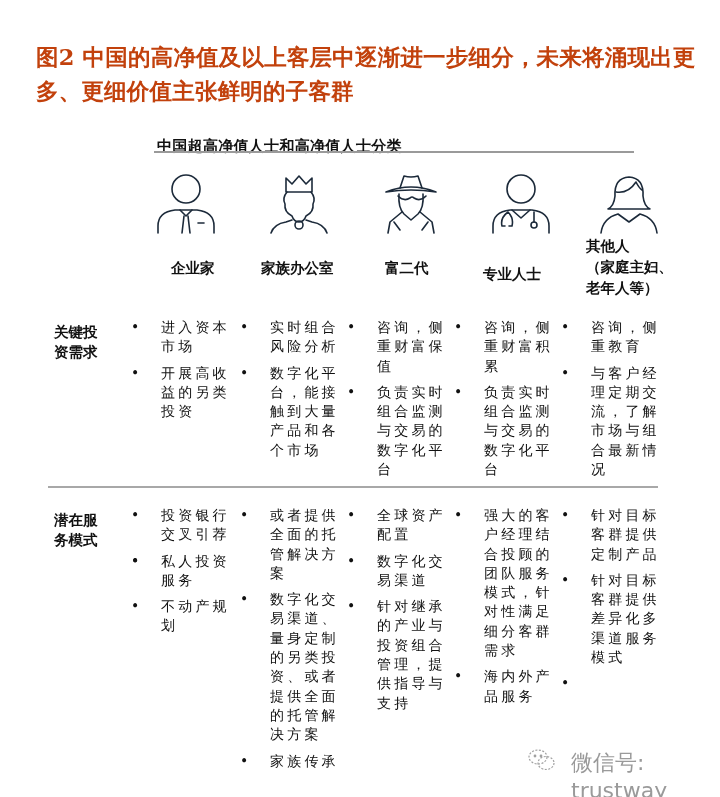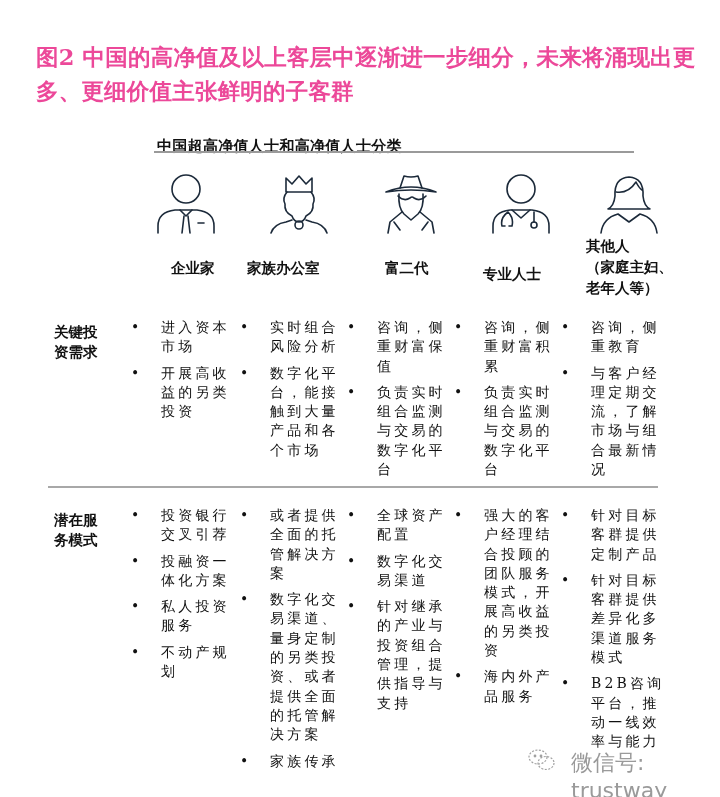--- a/index.html
+++ b/index.html
@@ -1,19 +1,19 @@
 <!DOCTYPE html>
 <html><head>
 <meta charset="utf-8">
 <style>
   html, body { margin:0; padding:0; background:#ffffff; }
   body { width:720px; height:797px; position:relative; overflow:hidden;
          font-family: "DejaVu Serif", "Liberation Serif", serif; color:#111; }
   .title { position:absolute; left:36px; top:40px; width:660px;
-           font-size:22.5px; font-weight:bold; line-height:34px; letter-spacing:0.2px; color:#ec4899; }
+           font-size:22.5px; font-weight:bold; line-height:34px; letter-spacing:0.2px; color:#c2410c; }
   .subtitle { position:absolute; left:157px; top:117px; font-size:15px; font-weight:bold; letter-spacing:0.3px;margin-top:20px; }
   .rule-top { position:absolute; left:154px; top:151px; width:480px; height:2px; background:#9a9a9a; }
   .rule-mid { position:absolute; left:48px; top:486px; width:610px; height:2px; background:#a8a8a8; }
   .icon { position:absolute; top:172px; width:62px; height:62px; }
   .icon svg { width:62px; height:62px; }
   .seg-name { position:absolute; font-size:14.5px; font-weight:bold; line-height:22px; }
   .row-label { position:absolute; left:54px; font-size:14.5px; font-weight:bold; line-height:20px; width:50px; }
   .col { position:absolute; width:110px; }
   .col ul { list-style:none; margin:0; padding:0; }
   .col li { position:relative; padding-left:30px; font-size:14px; line-height:19.3px; letter-spacing:3.2px; margin-bottom:7px; }
@@ -67,21 +67,21 @@
 </div>
 <div class="icon" style="left:598px">
   <svg viewBox="0 0 62 62" fill="none" stroke="#1c2a3a" stroke-width="1.6" stroke-linecap="round" stroke-linejoin="round">
     <path d="M17 24 Q16 6 31 5 Q46 6 45 24 Q46 34 52 37 L10 37 Q16 34 17 24 Z"></path>
     <path d="M18 20 Q30 22 38 10 Q41 16 44 18"></path>
     <path d="M3 61 Q5 46 20 42 L31 50 L42 42 Q57 46 59 61"></path>
   </svg>
 </div>
 
 <div class="seg-name" style="left:171px; top:257px">企业家</div>
-<div class="seg-name" style="left:247px; top:257px">家族办公室</div>
+<div class="seg-name" style="left:261px; top:257px">家族办公室</div>
 <div class="seg-name" style="left:385px; top:257px">富二代</div>
 <div class="seg-name" style="left:483px; top:263px">专业人士</div>
 <div class="seg-name" style="left:586px; top:235px; line-height:21px">
   <div>其他人</div>
   <div>（家庭主妇、</div>
   <div>老年人等）</div>
 </div>
 
 <div class="row-label" style="top:322px">
   <div>关键投</div>
@@ -122,50 +122,50 @@
 <div class="rule-mid"></div>
 
 <div class="row-label" style="top:510px">
   <div>潜在服</div>
   <div>务模式</div>
 </div>
 
 <div class="col" style="left:131px; top:506px">
     <ul>
   <li><span class="bullet">•</span><span>投资银行交叉引荐</span></li>
-  <li><span class="bullet">•</span><span>投融资一体化方案</span></li>
+  <li><span class="bullet">•</span></li>
   <li><span class="bullet">•</span><span>私人投资服务</span></li>
   <li><span class="bullet">•</span><span>不动产规划</span></li>
 </ul>
   </div>
 <div class="col" style="left:240px; top:506px">
     <ul>
   <li><span class="bullet">•</span><span>或者提供全面的托管解决方案</span></li>
   <li><span class="bullet">•</span><span>数字化交易渠道、量身定制的另类投资、或者提供全面的托管解决方案</span></li>
   <li><span class="bullet">•</span><span>家族传承</span></li>
 </ul>
   </div>
 <div class="col" style="left:347px; top:506px">
     <ul>
   <li><span class="bullet">•</span><span>全球资产配置</span></li>
   <li><span class="bullet">•</span><span>数字化交易渠道</span></li>
   <li><span class="bullet">•</span><span>针对继承的产业与投资组合管理，提供指导与支持</span></li>
 </ul>
   </div>
 <div class="col" style="left:454px; top:506px">
     <ul>
-  <li><span class="bullet">•</span><span>强大的客户经理结合投顾的团队服务模式，开展高收益的另类投资</span></li>
+  <li><span class="bullet">•</span><span>强大的客户经理结合投顾的团队服务模式，针对性满足细分客群需求</span></li>
   <li><span class="bullet">•</span><span>海内外产品服务</span></li>
 </ul>
   </div>
 <div class="col" style="left:561px; top:506px">
     <ul>
   <li><span class="bullet">•</span><span>针对目标客群提供定制产品</span></li>
   <li><span class="bullet">•</span><span>针对目标客群提供差异化多渠道服务模式</span></li>
-  <li><span class="bullet">•</span><span>B2B咨询平台，推动一线效率与能力</span></li>
+  <li><span class="bullet">•</span></li>
 </ul>
   </div>
 
 <div class="watermark">
   <span>
     <svg viewBox="0 0 30 24" fill="none" stroke="#a0a0a0" stroke-width="1.2">
       <ellipse cx="11" cy="9" rx="9" ry="7" stroke-dasharray="2 1.5"></ellipse>
       <ellipse cx="19" cy="15" rx="8" ry="6.5" stroke-dasharray="2 1.5"></ellipse>
       <circle cx="8" cy="8" r="0.8" fill="#a0a0a0"></circle>
       <circle cx="14" cy="8" r="0.8" fill="#a0a0a0"></circle>

